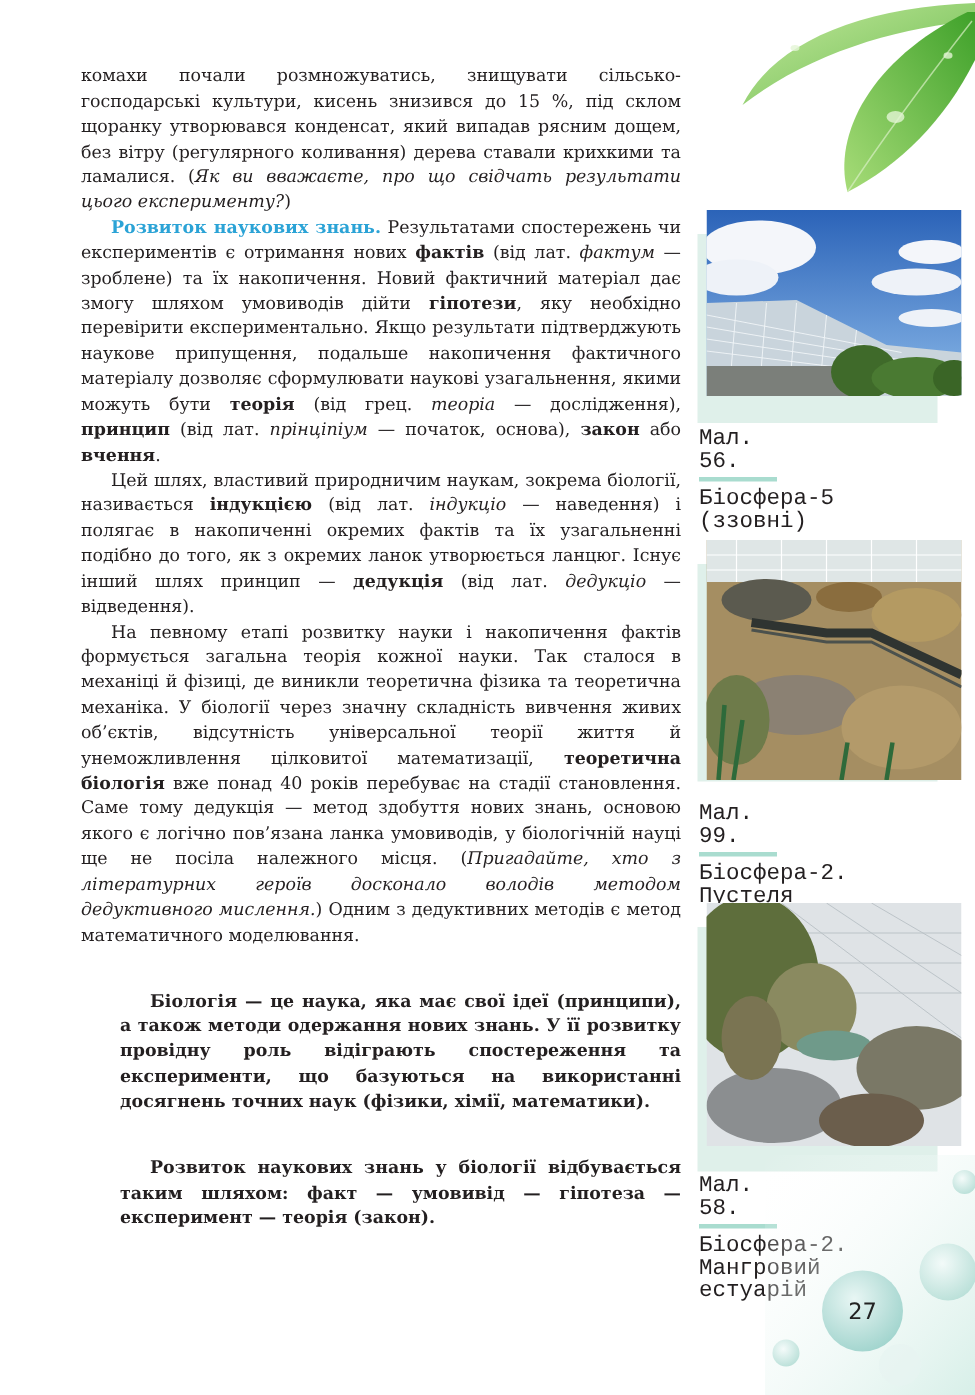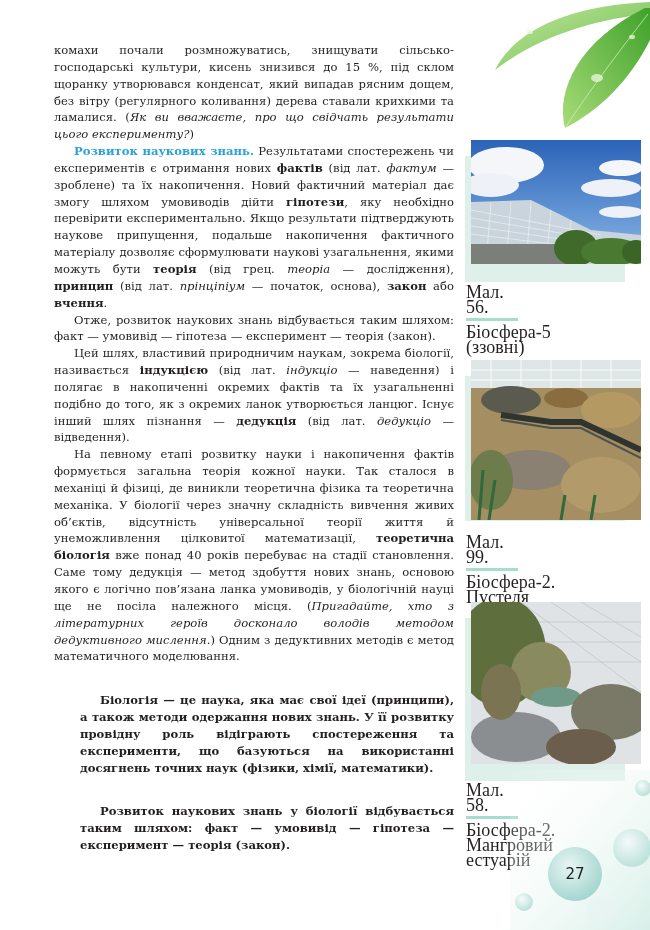--- a/index.html
+++ b/index.html
@@ -10,21 +10,21 @@
   .col p.first { text-indent:0; }
   .col i { font-style:italic; }
   .col b { font-weight:bold;margin-top:44px; }
   .hl { color:#2ba3d6; font-weight:bold; }
   .summary { margin-top:16px !important; padding-left:26px; font-weight:bold; }
   .summary p { text-indent:20px;margin-top:27px; }
   .leaf { position:absolute; right:0; top:0; width:190px; height:130px; }
   .fig { position:absolute; left:465px; width:185px; }
   .fig .bg { position:absolute; left:0; top:16px; width:160px; background:#dff0ea; }
   .fig .photo { position:absolute; left:6px; top:0; width:170px; overflow:hidden; }
-  .cap { position:absolute; left:466px; font-size:18px; line-height:15px; font-family:Liberation Serif, serif; }
+  .cap { position:absolute; left:466px; font-size:15px; line-height:15px; font-family:Liberation Mono, monospace; }
   .cap .num { display:inline-block; padding-bottom:3px; border-bottom:3px solid #a9dccf; width:52px; }
   .cap .txt { margin-top:4px; }
   .bubbles { position:absolute; right:0; bottom:0; width:140px; height:160px; }
   .pagenum { position:absolute; left:548px; top:847px; width:54px; height:54px; border-radius:50%;
              background:radial-gradient(circle at 40% 35%, #e8f6f4 0%, #bfe2dd 45%, #8ccbc3 100%);
              display:flex; align-items:center; justify-content:center;
              font-family:"DejaVu Sans","Liberation Sans",sans-serif; font-size:15px; color:#222; }
 </style>
 </head>
 <body>
@@ -46,23 +46,22 @@
   <ellipse cx="137" cy="78" rx="6" ry="4" fill="#e3f5d6" opacity="0.8"></ellipse>
   <ellipse cx="172" cy="37" rx="3" ry="2.2" fill="#e3f5d6" opacity="0.8"></ellipse>
   <ellipse cx="70" cy="32" rx="3" ry="2" fill="#e3f5d6" opacity="0.8"></ellipse>
 </svg>
 
 <div class="col">
   <p class="first"><span>комахи почали розмножуватись, знищувати сільсько­господарські культури, кисень знизився до 15 %, під склом щоранку утворювався конденсат, який випадав рясним дощем, без вітру (регулярного коливання) дерева ставали крихкими та ламалися. (</span><i>Як ви вважаєте, про що свідчать результати цього експерименту?</i><span>)</span></p>
 
   <p><span class="hl">Розвиток наукових знань.</span><span> Результатами спостережень чи експериментів є отримання нових </span><b>фактів</b><span> (від лат. </span><i>фактум</i><span> — зроблене) та їх накопичення. Новий фактичний матеріал дає змогу шляхом умовиводів дійти </span><b>гіпотези</b><span>, яку необхідно перевірити експериментально. Якщо результати підтверджують наукове припущення, подальше накопичення фактичного матеріалу дозволяє сформулювати наукові узагальнення, якими можуть бути </span><b>теорія</b><span> (від грец. </span><i>теоріа</i><span> — дослідження), </span><b>принцип</b><span> (від лат. </span><i>прінціпіум</i><span> — початок, основа), </span><b>закон</b><span> або </span><b>вчення</b><span>.</span></p>
 
-  <p>Отже, розвиток наукових знань відбувається таким шляхом: факт — умовивід — гіпотеза — експеримент — теорія (закон).</p>
 
-  <p><span>Цей шлях, властивий природничим наукам, зокрема біології, називається </span><b>індукцією</b><span> (від лат. </span><i>індукціо</i><span> — наведення) і полягає в накопиченні окремих фактів та їх узагальненні подібно до того, як з окремих ланок утворюється ланцюг. Існує інший шлях пізнання — </span><b>дедукція</b><span> (від лат. </span><i>дедукціо</i><span> — відведення).</span></p>
+  <p><span>Цей шлях, властивий природничим наукам, зокрема біології, називається </span><b>індукцією</b><span> (від лат. </span><i>індукціо</i><span> — наведення) і полягає в накопиченні окремих фактів та їх узагальненні подібно до того, як з окремих ланок утворюється ланцюг. Існує інший шлях принцип — </span><b>дедукція</b><span> (від лат. </span><i>дедукціо</i><span> — відведення).</span></p>
 
   <p><span>На певному етапі розвитку науки і накопичення фактів формується загальна теорія кожної науки. Так сталося в механіці й фізиці, де виникли теоретична фізика та теоретична механіка. У біології через значну складність вивчення живих об’єктів, відсутність універсальної теорії життя й унеможливлення цілковитої математизації, </span><b>теоретична біологія</b><span> вже понад 40 років перебуває на стадії становлення. Саме тому дедукція — метод здобуття нових знань, основою якого є логічно пов’язана ланка умовиводів, у біологічній науці ще не посіла належного місця. (</span><i>Пригадайте, хто з літературних героїв досконало володів методом дедуктивного мислення.</i><span>) Одним з дедуктивних методів є метод математичного моделювання.</span></p>
 
   <div class="summary">
     <p>Біологія — це наука, яка має свої ідеї (принципи), а також методи одержання нових знань. У її розвитку провідну роль відіграють спостереження та експерименти, що базуються на використанні досягнень точних наук (фізики, хімії, математики).</p>
     <p>Розвиток наукових знань у біології відбувається таким шляхом: факт — умовивід — гіпотеза — експеримент — теорія (закон).</p>
   </div>
 </div>
 
 <div class="fig" style="top:140px;height:150px;">

